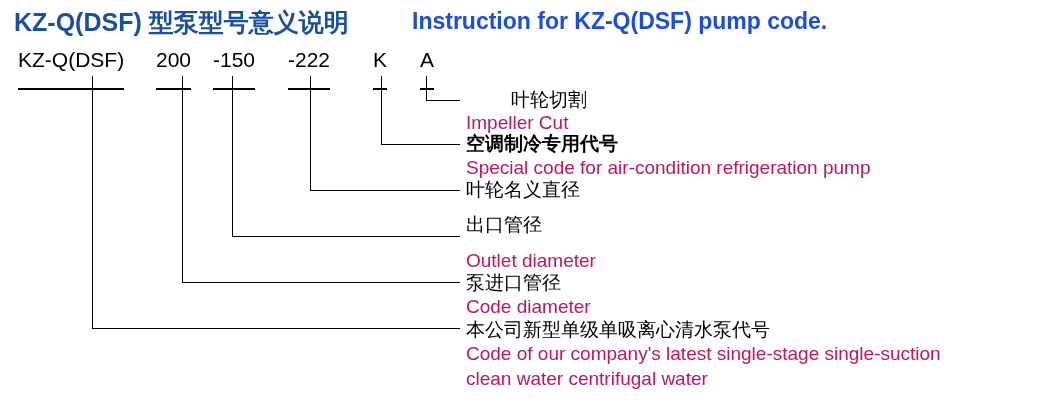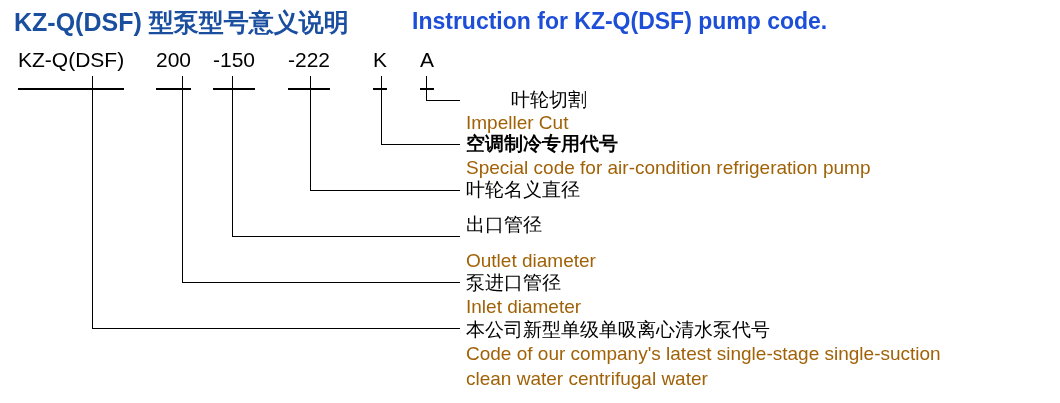--- a/index.html
+++ b/index.html
@@ -65,21 +65,21 @@
 
   
   .desc-cn {
     font-size: 19px;
     white-space: nowrap;
     color: #000000;
   }
   .desc-en {
     font-size: 19px;
     white-space: nowrap;
-    color: #a16207;
+    color: #be185d;
   }
 </style>
 </head>
 <body>
 
 <div id="root">
 
   <div class="abs" id="title-cn">KZ-Q(DSF) 型泵型号意义说明</div>
 
   <div class="abs" id="title-en">Instruction for KZ-Q(DSF) pump code.</div>
@@ -119,19 +119,19 @@
 
   <div class="abs desc-cn" style="left:466px; top:131px;font-weight:bold;">空调制冷专用代号</div>
   <div class="abs desc-en" style="left:466px; top:157px;">Special code for air-condition refrigeration pump</div>
 
   <div class="abs desc-cn" style="left:466px; top:177px;">叶轮名义直径</div>
 
   <div class="abs desc-cn" style="left:466px; top:212px;">出口管径</div>
   <div class="abs desc-en" style="left:466px; top:250px;">Outlet diameter</div>
 
   <div class="abs desc-cn" style="left:466px; top:270px;font-family:Liberation Mono, monospace;">泵进口管径</div>
-  <div class="abs desc-en" style="left:466px; top:296px;">Inlet diameter</div>
+  <div class="abs desc-en" style="left:466px; top:296px;">Code diameter</div>
 
   <div class="abs desc-cn" style="left:466px; top:317px;">本公司新型单级单吸离心清水泵代号</div>
   <div class="abs desc-en" style="left:466px; top:343px;">Code of our company's latest single-stage single-suction</div>
   <div class="abs desc-en" style="left:466px; top:368px;">clean water centrifugal water</div>
 
 </div>
 
 </body></html>

